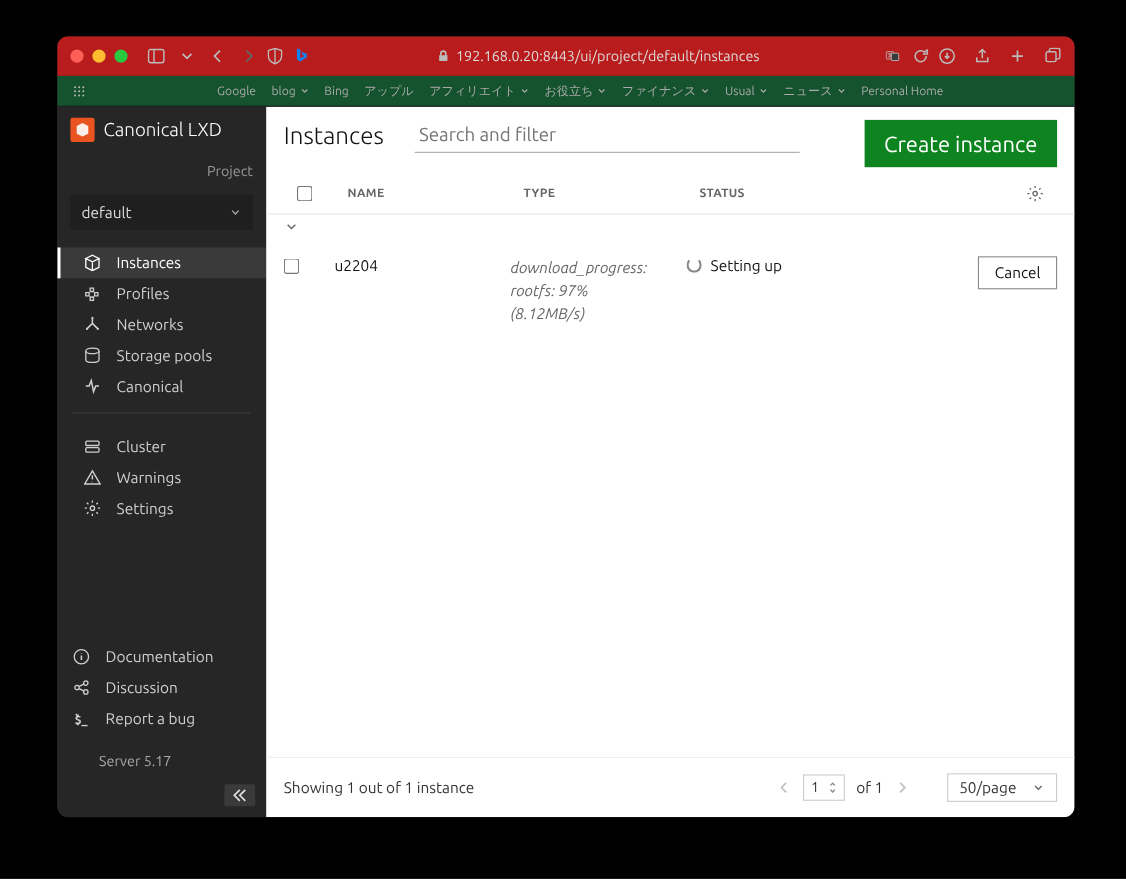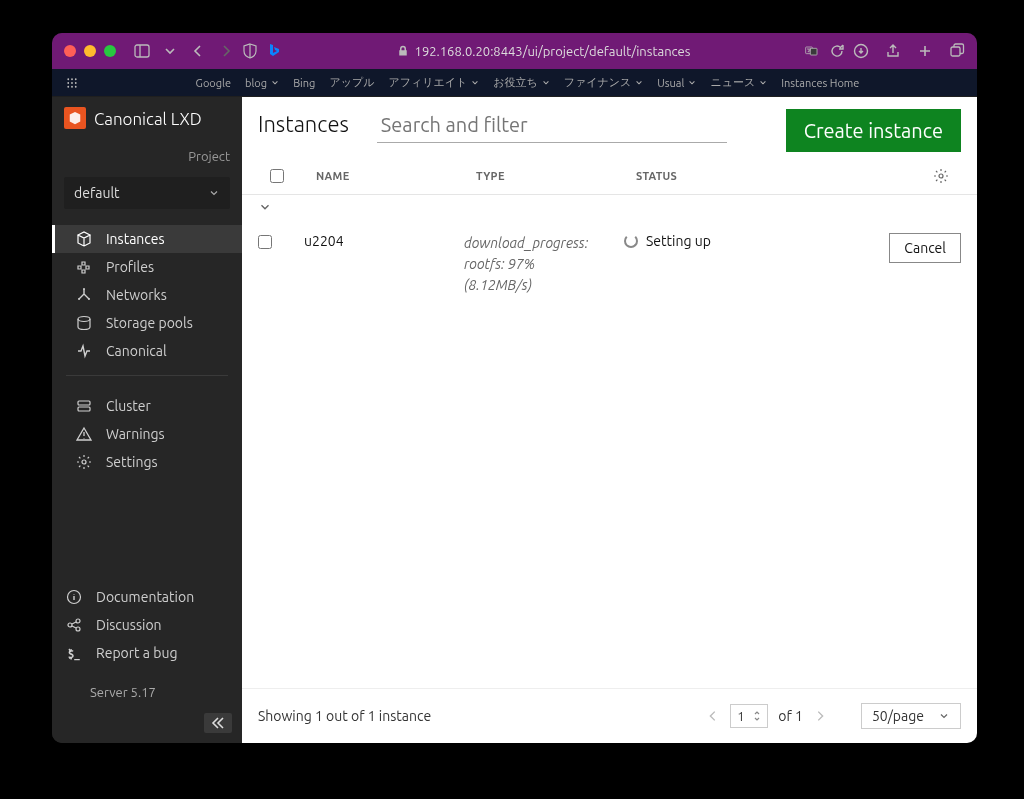--- a/index.html
+++ b/index.html
@@ -1,37 +1,37 @@
 <!DOCTYPE html>
 <html><head>
 <meta charset="utf-8">
 <style>
 * { margin:0; padding:0; box-sizing:border-box; font-family:"Ubuntu","Helvetica Neue",Arial,sans-serif; }
 body { background:#000; width:1024px; height:799px; overflow:hidden; }
 
 .window { position:absolute; left:52px; top:33px; width:925px; height:710px; background:#282828; border-radius:10px; overflow:hidden; display:flex; flex-direction:column; }
 
 
-.chrome { height:36px; background:#701a75; display:flex; align-items:center; padding:0 12px; gap:8px; }
+.chrome { height:36px; background:#b91c1c; display:flex; align-items:center; padding:0 12px; gap:8px; }
 .traffic { display:flex; gap:8px; margin-right:10px; }
 .dot { width:12px; height:12px; border-radius:50%; }
 .dot.red { background:#ff5f57; }
 .dot.yellow { background:#febc2e; }
 .dot.green { background:#28c840; }
 .ch-icon { width:16px; height:16px; color:#bbb; display:flex; align-items:center; justify-content:center; }
 .ch-icon svg { width:16px; height:16px; }
 .ch-group { display:flex; align-items:center; gap:12px; }
 .url-center { flex:1; display:flex; align-items:center; justify-content:center; gap:8px; color:#ddd; font-size:13px; }
 .url-center .lock { width:12px; height:12px; }
 .bing-icon { color:#0a84ff; }
 .pill { display:flex; align-items:center; gap:6px; }
 .chrome-right { display:flex; gap:16px; align-items:center; margin-left:auto; }
 
 
-.bookmarks { height:28px; background:#0f172a; display:flex; align-items:center; gap:14px; padding:0 14px; font-size:11px; color:#aaa; border-bottom:1px solid #1f1f1f; }
+.bookmarks { height:28px; background:#14532d; display:flex; align-items:center; gap:14px; padding:0 14px; font-size:11px; color:#aaa; border-bottom:1px solid #1f1f1f; }
 .bookmarks .bm { display:flex; align-items:center; gap:4px; cursor:pointer; }
 .bookmarks .grid-icon { width:12px; height:12px; }
 .bookmarks .spacer { flex:1; }
 
 
 .app { flex:1; display:flex; overflow:hidden; }
 
 
 .sidebar { width:190px; background:#262626; color:#d5d5d5; display:flex; flex-direction:column; font-size:14px; }
 .logo-row { display:flex; align-items:center; gap:8px; padding:10px 12px 8px; }
@@ -57,21 +57,21 @@
 .server-row { padding:8px 14px 8px 38px; font-size:13px; color:#aaa; }
 .collapse-row { display:flex; justify-content:flex-end; padding:6px 10px 10px; }
 .collapse-btn { background:#3a3a3a; width:28px; height:20px; display:flex; align-items:center; justify-content:center; border-radius:2px; cursor:pointer; }
 .collapse-btn svg { width:16px; height:12px; }
 
 
 .main { flex:1; background:#fff; display:flex; flex-direction:column; color:#111; }
 .main-header { display:flex; align-items:flex-start; padding:12px 16px 0; gap:20px; }
 .page-title { font-size:22px; font-weight:300; color:#111; padding-top:2px; }
 .search-wrap { flex:0 0 350px; border-bottom:1px solid #aaa; padding:4px 4px 6px; margin-left:8px; }
-.search-input { border:none; outline:none; width:100%; font-size:20px; color:#8b5cf6; background:transparent; }
+.search-input { border:none; outline:none; width:100%; font-size:17px; color:#8b5cf6; background:transparent; }
 .create-btn { margin-left:auto; background:#0e8420; color:#fff; border:none; padding:10px 18px; font-size:20px; cursor:pointer; }
 
 .table-head { display:flex; align-items:center; padding:16px 28px 10px; border-bottom:1px solid #e5e5e5; font-size:11px; letter-spacing:0.3px; color:#666; font-weight:600; }
 .col-chk { width:46px; display:flex; align-items:center; justify-content:flex-start; gap:8px; }
 .col-chk input { width:14px; height:14px; }
 .col-name { width:160px; }
 .col-type { width:160px; }
 .col-status { width:180px; }
 .col-actions { margin-left:auto; width:80px; display:flex; justify-content:flex-end; }
 .gear-icon { width:16px; height:16px; color:#666; cursor:pointer; }
@@ -221,21 +221,21 @@
           </svg></span>
         <span class="bm">ファイナンス<svg viewBox="0 0 10 10" width="8" height="8">
             <path d="M2 3l3 3 3-3" stroke="#aaa" fill="none" stroke-width="1.4"></path>
           </svg></span>
         <span class="bm">Usual<svg viewBox="0 0 10 10" width="8" height="8">
             <path d="M2 3l3 3 3-3" stroke="#aaa" fill="none" stroke-width="1.4"></path>
           </svg></span>
         <span class="bm">ニュース<svg viewBox="0 0 10 10" width="8" height="8">
             <path d="M2 3l3 3 3-3" stroke="#aaa" fill="none" stroke-width="1.4"></path>
           </svg></span>
-        <span class="bm">Instances Home</span>
+        <span class="bm">Personal Home</span>
       </div>
     <span class="spacer"></span>
   </div>
 
   <div class="app">
 
     <div class="sidebar">
       <div class="logo-row">
         <div class="logo-badge">
           <svg viewBox="0 0 16 16">

